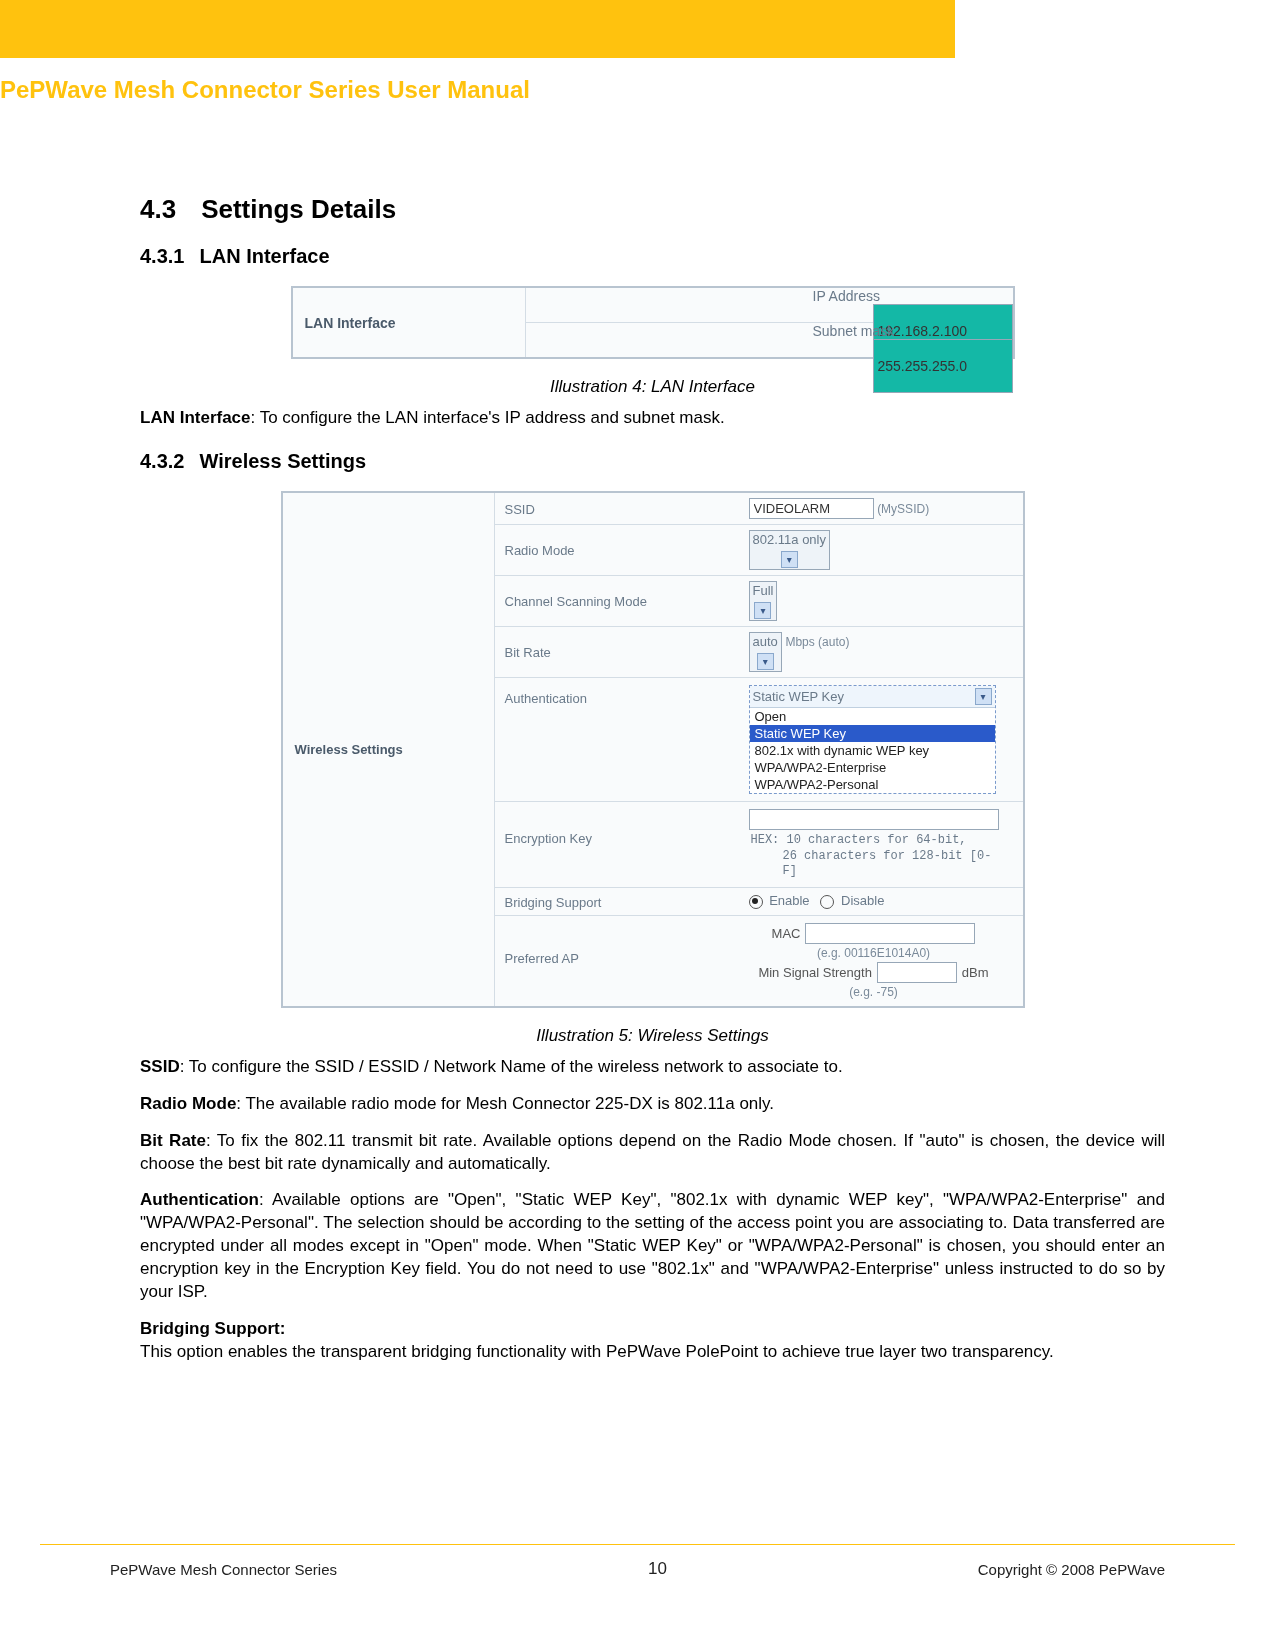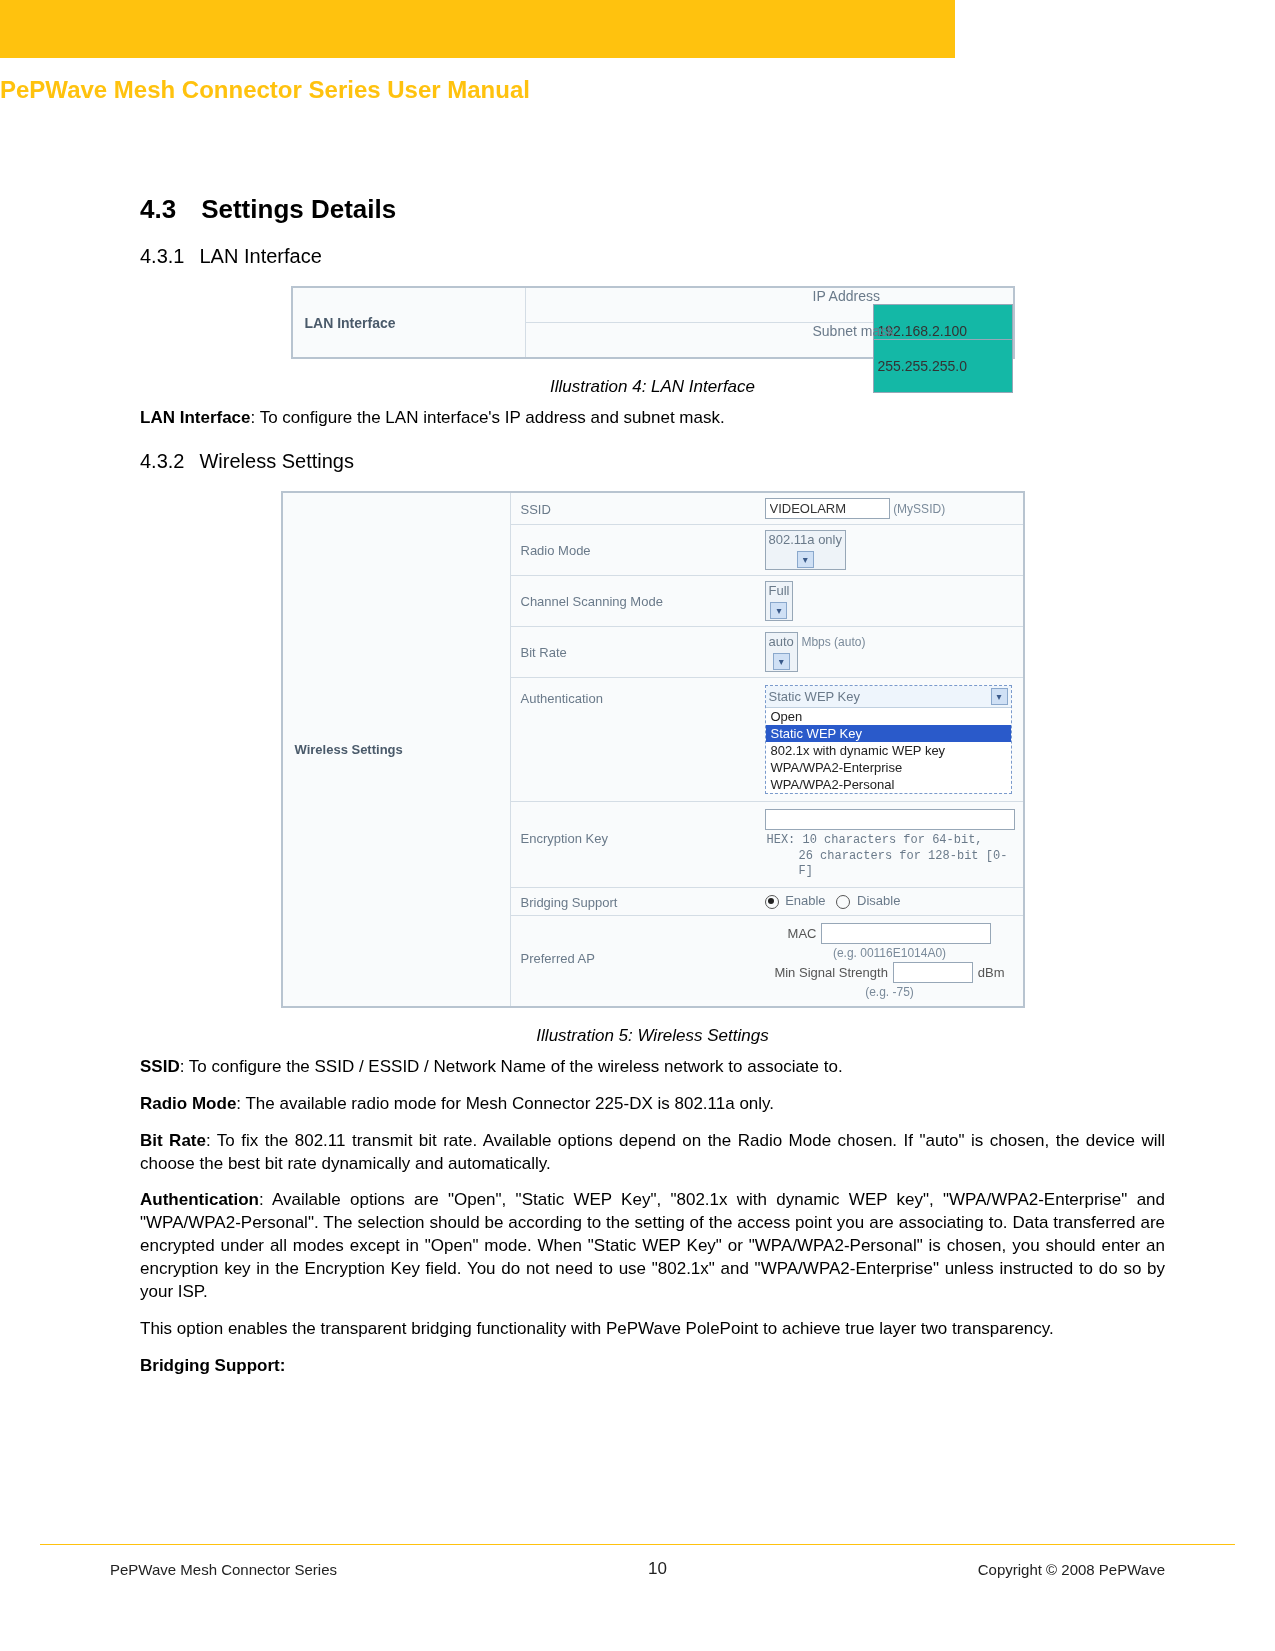--- a/index.html
+++ b/index.html
@@ -37,21 +37,21 @@
   }
   h2.section {
     font-family: "Century Gothic", sans-serif;
     font-weight: bold;
     font-size: 26px;
     margin: 50px 0 10px 0;
   }
   h2.section .num { margin-right: 25px; }
   h3.subsection {
     font-family: "Century Gothic", sans-serif;
-    font-weight: normal;
+    font-weight: bold;
     font-size: 20px;
     margin: 20px 0 18px 0;
   }
   h3.subsection .num { margin-right: 15px; }
   .illus-caption {
     text-align: center;
     font-style: italic;
     font-size: 17px;
     margin: 18px 0 10px 0;
   }
@@ -139,21 +139,21 @@
   .wl-rows { flex: 1; }
   .wl-row {
     display: flex;
     align-items: center;
     padding: 5px 0;
     border-bottom: 1px solid #d4dde5;
   }
   .wl-row:last-child { border-bottom: none; }
   .wl-row.tall { align-items: flex-start; padding: 7px 0; }
   .wl-label { width: 200px; padding-left: 10px; padding-top:2px; }
-  .wl-val { flex:1; padding-right: 8px; margin-left: 44px; }
+  .wl-val { flex:1; padding-right: 24px; margin-left: 44px; }
   .wl-input {
     border: 1px solid #97a7b7;
     padding: 2px 4px;
     color: #333;
     font-size: 13px;
     background: #fff;
   }
   .wl-select {
     border: 1px solid #97a7b7;
     background: #eef3f8;
@@ -347,24 +347,24 @@
   </div>
   <div class="para">
     <span class="bold">Radio Mode</span><span>: The available radio mode for Mesh Connector 225-DX is 802.11a only.</span>
   </div>
   <div class="para">
     <span class="bold">Bit Rate</span><span>: To fix the 802.11 transmit bit rate.  Available options depend on the Radio Mode chosen.  If "auto" is chosen, the device will choose the best bit rate dynamically and automatically.</span>
   </div>
   <div class="para">
     <span class="bold">Authentication</span><span>: Available options are "Open", "Static WEP Key", "802.1x with dynamic WEP key", "WPA/WPA2-Enterprise" and "WPA/WPA2-Personal". The selection should be according to the setting of the access point you are associating to.  Data transferred are encrypted under all modes except in "Open" mode.  When "Static WEP Key" or "WPA/WPA2-Personal" is chosen, you should enter an encryption key in the Encryption Key field.  You do not need to use "802.1x" and "WPA/WPA2-Enterprise" unless instructed to do so by your ISP.</span>
   </div>
-  <div class="para" style="margin-top:0">This option enables the transparent bridging functionality with PePWave PolePoint to achieve true layer two transparency.</div>
   <div class="para" style="margin-bottom:0">
     <span class="bold">Bridging Support:</span>
   </div>
+  <div class="para" style="margin-top:0">This option enables the transparent bridging functionality with PePWave PolePoint to achieve true layer two transparency.</div>
 
 </div>
 
 <div class="footer-sep"></div>
 <div class="footer">
   <span>PePWave  Mesh Connector Series</span>
   <span class="pagenum">10</span>
   <span>Copyright © 2008 PePWave</span>
 </div>
 

